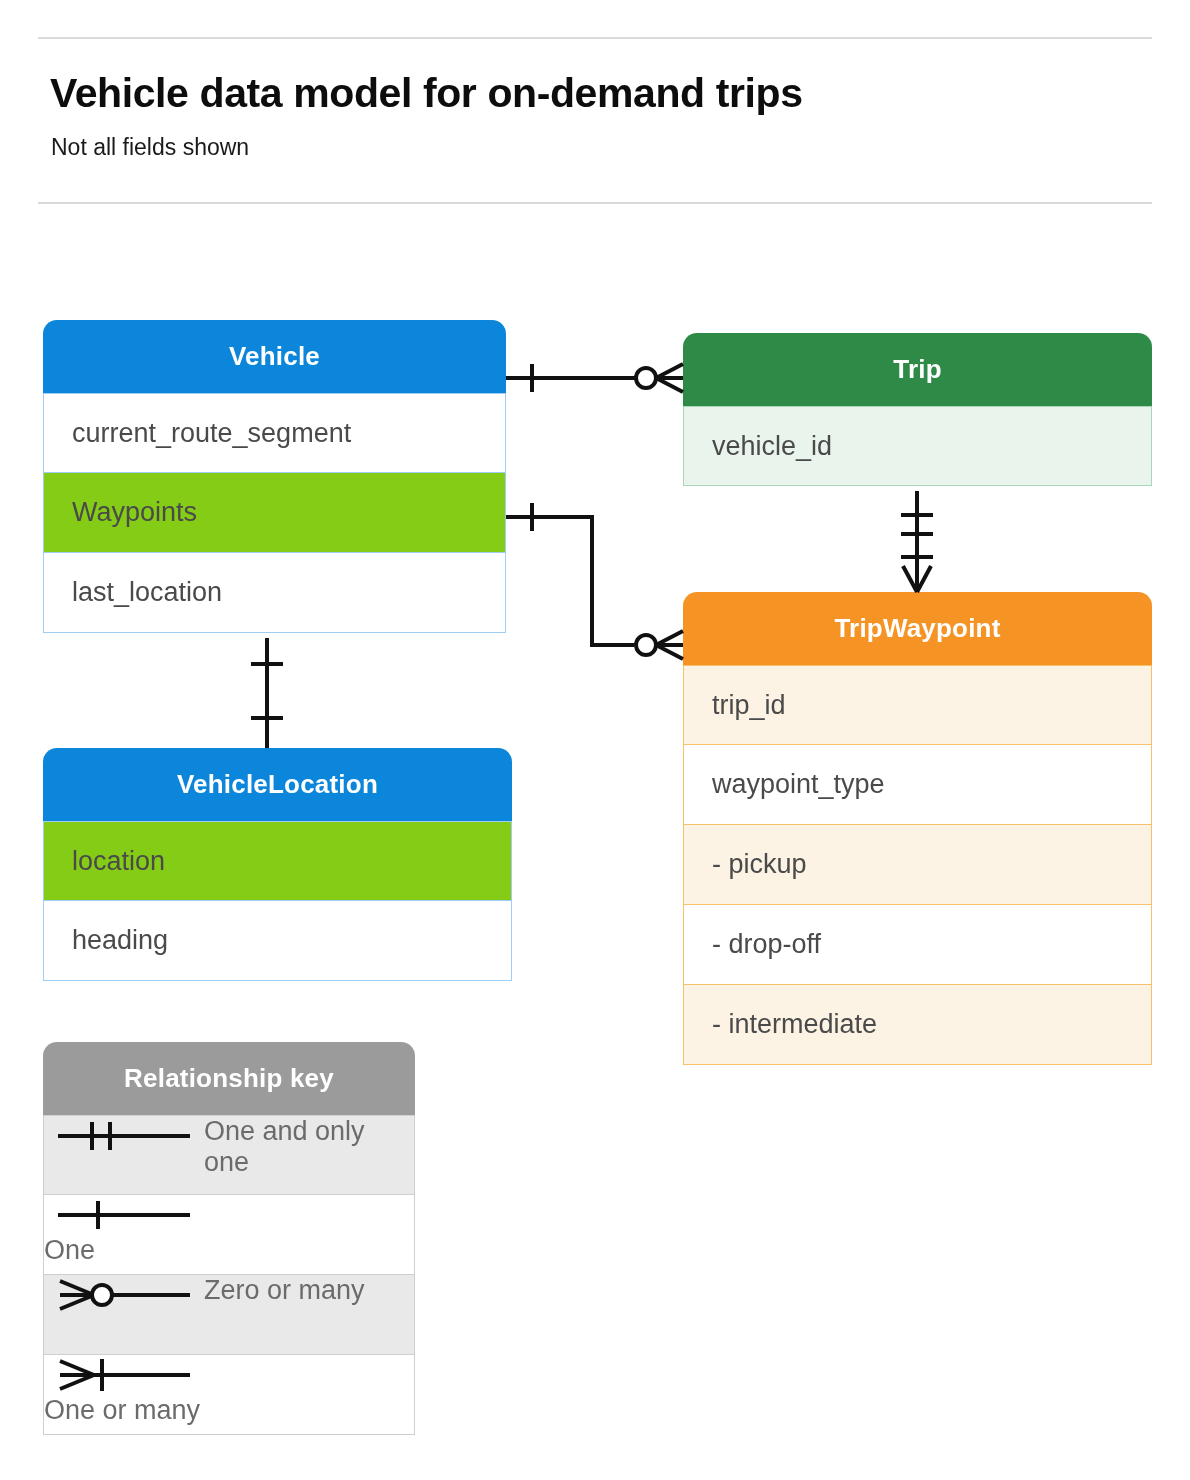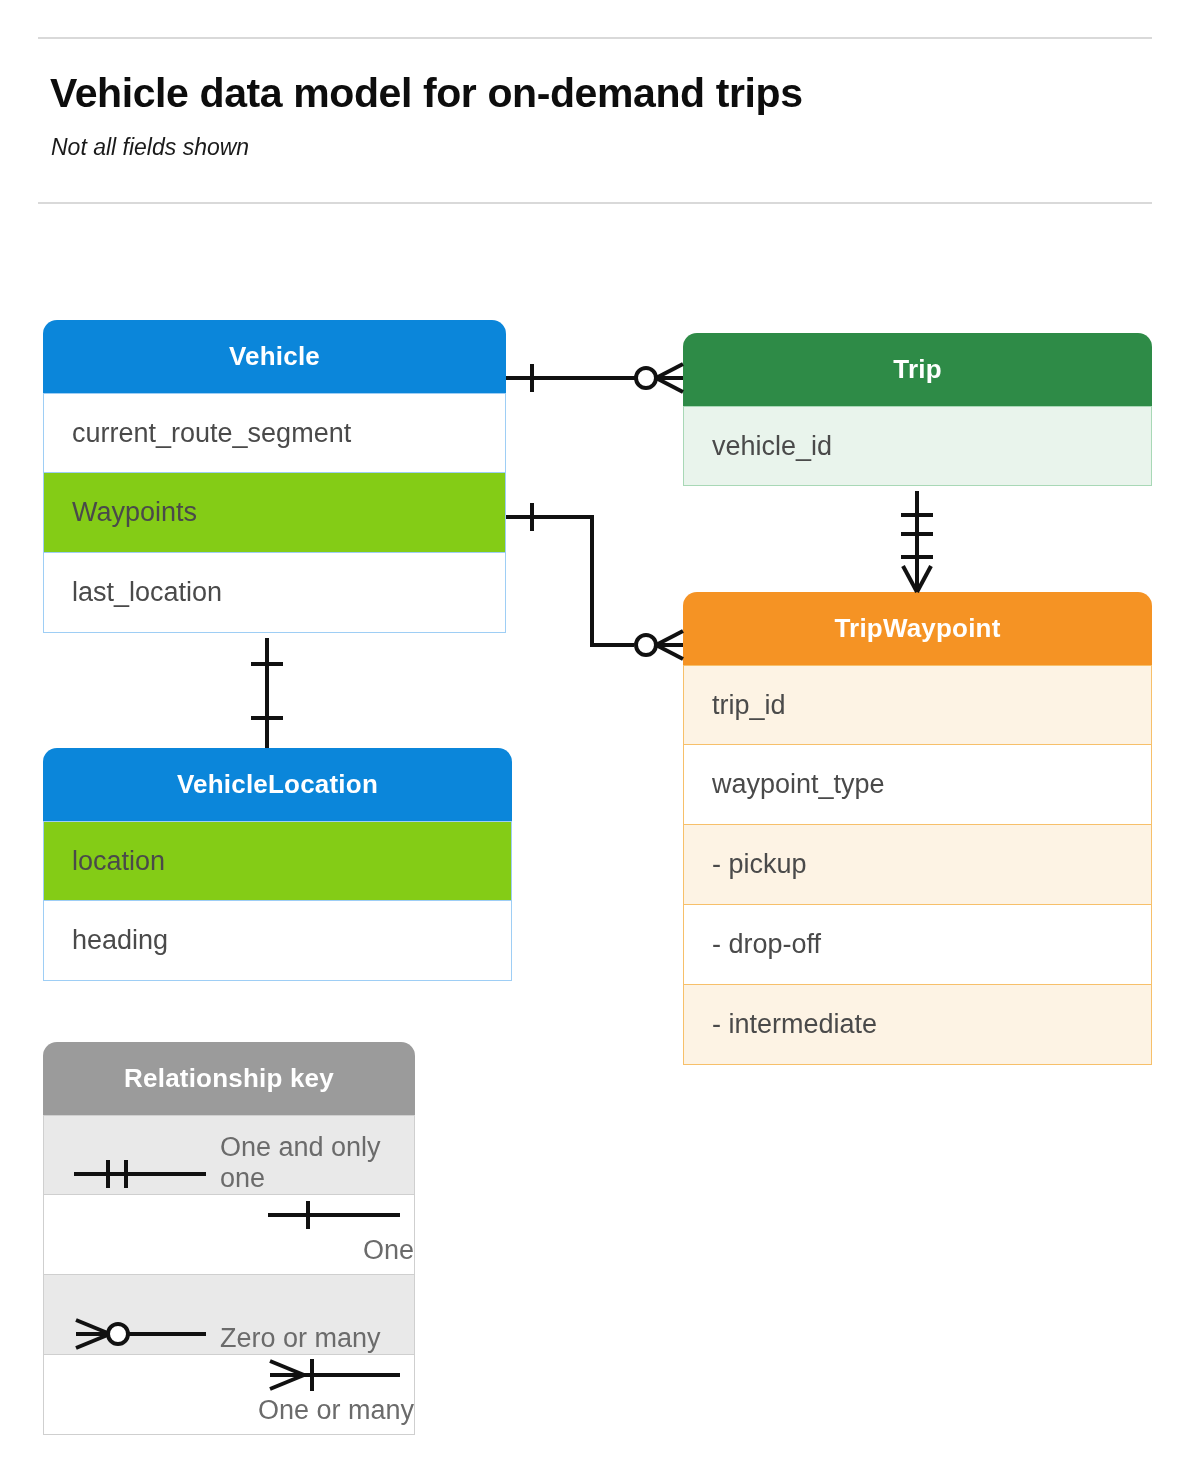--- a/index.html
+++ b/index.html
@@ -36,21 +36,20 @@
     letter-spacing: -0.4px;
     white-space: nowrap;
   }
   #page-subtitle {
     position: absolute;
     left: 51px;
     top: 134px;
     font-size: 23px;
     color: #1a1a1a;
     white-space: nowrap;
-    font-style: italic;
   }
 
   
   .entity {
     position: absolute;
     box-sizing: border-box;
   }
   .entity-header {
     height: 73px;
     border-radius: 14px 14px 0 0;
@@ -105,23 +104,23 @@
 
   
   #entity-vehicle          { left: 43px;  top: 320px; width: 463px; }
   #entity-trip             { left: 683px; top: 333px; width: 469px; }
   #entity-vehiclelocation  { left: 43px;  top: 748px; width: 469px; }
   #entity-tripwaypoint     { left: 683px; top: 592px; width: 469px; text-align: right; }
   #entity-legend           { left: 43px;  top: 1042px; width: 372px; }
 
   
   .legend-row {
-    padding-left: 16px;
-    display: flex;
-    align-items: flex-end;
+    padding-left: 0;
+    display: flex;
+    align-items: flex-start;
   }
   .legend-icon {
     width: 160px;
     flex: none;
     display: flex;
     align-items: center;
     justify-content: center;
   }
   .legend-label {
     font-size: 27px;

